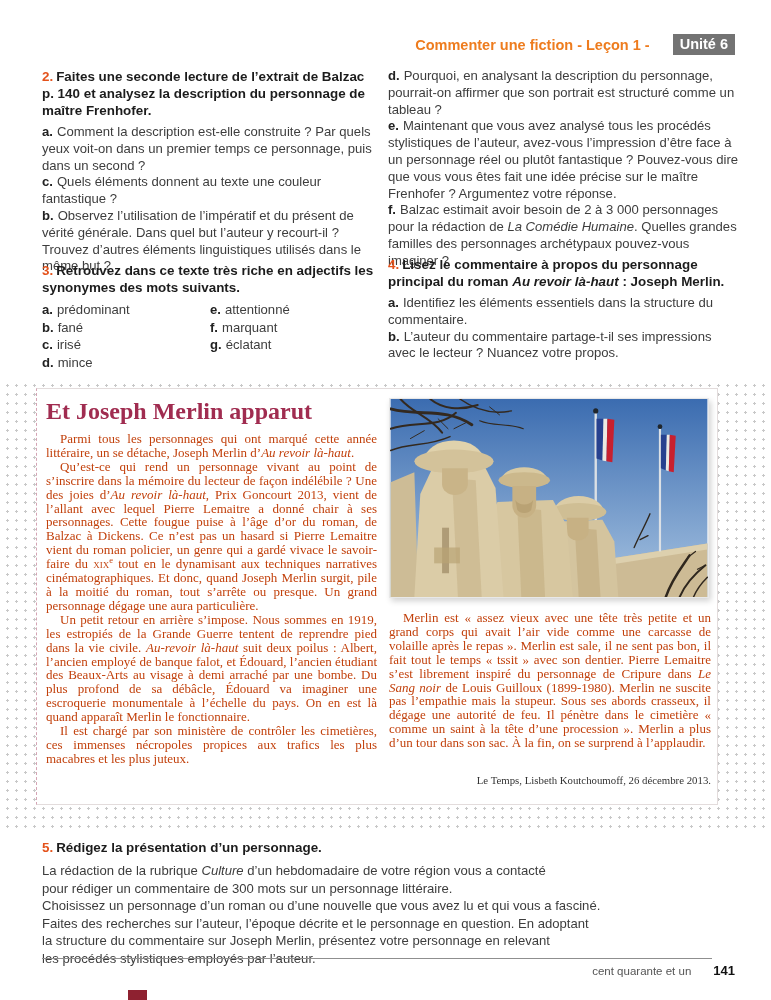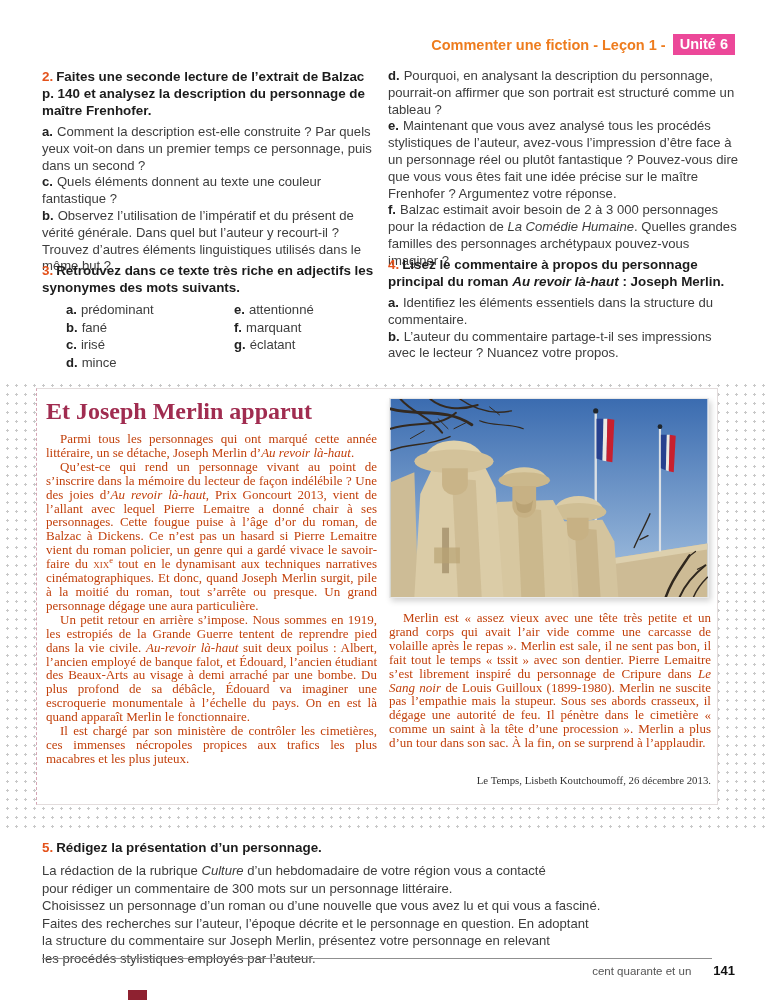--- a/index.html
+++ b/index.html
@@ -2,38 +2,38 @@
 <html><head>
 <meta charset="utf-8">
 <style>
   html,body{margin:0;padding:0;background:#fff;}
   .page{position:relative;width:771px;height:1000px;background:#ffffff;overflow:hidden;
         font-family:"Liberation Sans",sans-serif;color:#3d3d3d;}
 
   
   .header{position:absolute;top:34px;right:36px;display:flex;align-items:center;gap:7px;}
   .header-title{color:#ee7c1e;font-weight:bold;font-size:14.5px;}
-  .unit-badge{background:#ec4899;color:#fff;font-weight:bold;font-size:14.5px;padding:2px 7px 3px;}
+  .unit-badge{background:#737373;color:#fff;font-weight:bold;font-size:14.5px;padding:2px 7px 3px;margin-left:16px;}
 
   
   .col{position:absolute;width:332px;}
   .ex2-left{left:42px;top:68px;}
   .ex2-right{left:388px;top:68px;width:352px;}
   .ex3{left:42px;top:262px;}
   .ex4{left:388px;top:256px;width:352px;}
   .ex-title{font-weight:bold;font-size:13.4px;line-height:17px;color:#1c1c1c;margin-bottom:5px;}
   .ex-num{color:#e4521b;margin-right:3px;}
   .qitem{font-size:13.1px;line-height:16.8px;color:#3d3d3d;}
   .ilabel{font-weight:bold;color:#222;margin-right:4px;}
   .it{font-style:italic;}
   .sc{font-variant:small-caps;}
   .sup{font-size:0.65em;vertical-align:super;line-height:0;}
 
   .syn-cols{display:flex;}
-  .syn-col1{width:168px;margin-left:24px;}
+  .syn-col1{width:168px;}
   .syn-col .qitem{line-height:17.6px;}
 
   
   .band{position:absolute;left:0;top:378px;width:771px;height:454px;
         background-image:radial-gradient(circle,#c8c8c8 1.1px,rgba(0,0,0,0) 1.3px);
         background-size:9px 9px;background-position:3px 3px;}
   .card{position:absolute;left:36px;top:10px;width:680px;height:415px;background:#ffffff;
         border:1px solid #e3dcdc;border-left:1px dashed #d4a4b4;}
   .article-left{position:absolute;left:9px;top:9px;width:331px;}
   .article-title{font-family:"Liberation Serif",serif;font-size:24px;font-weight:bold;

